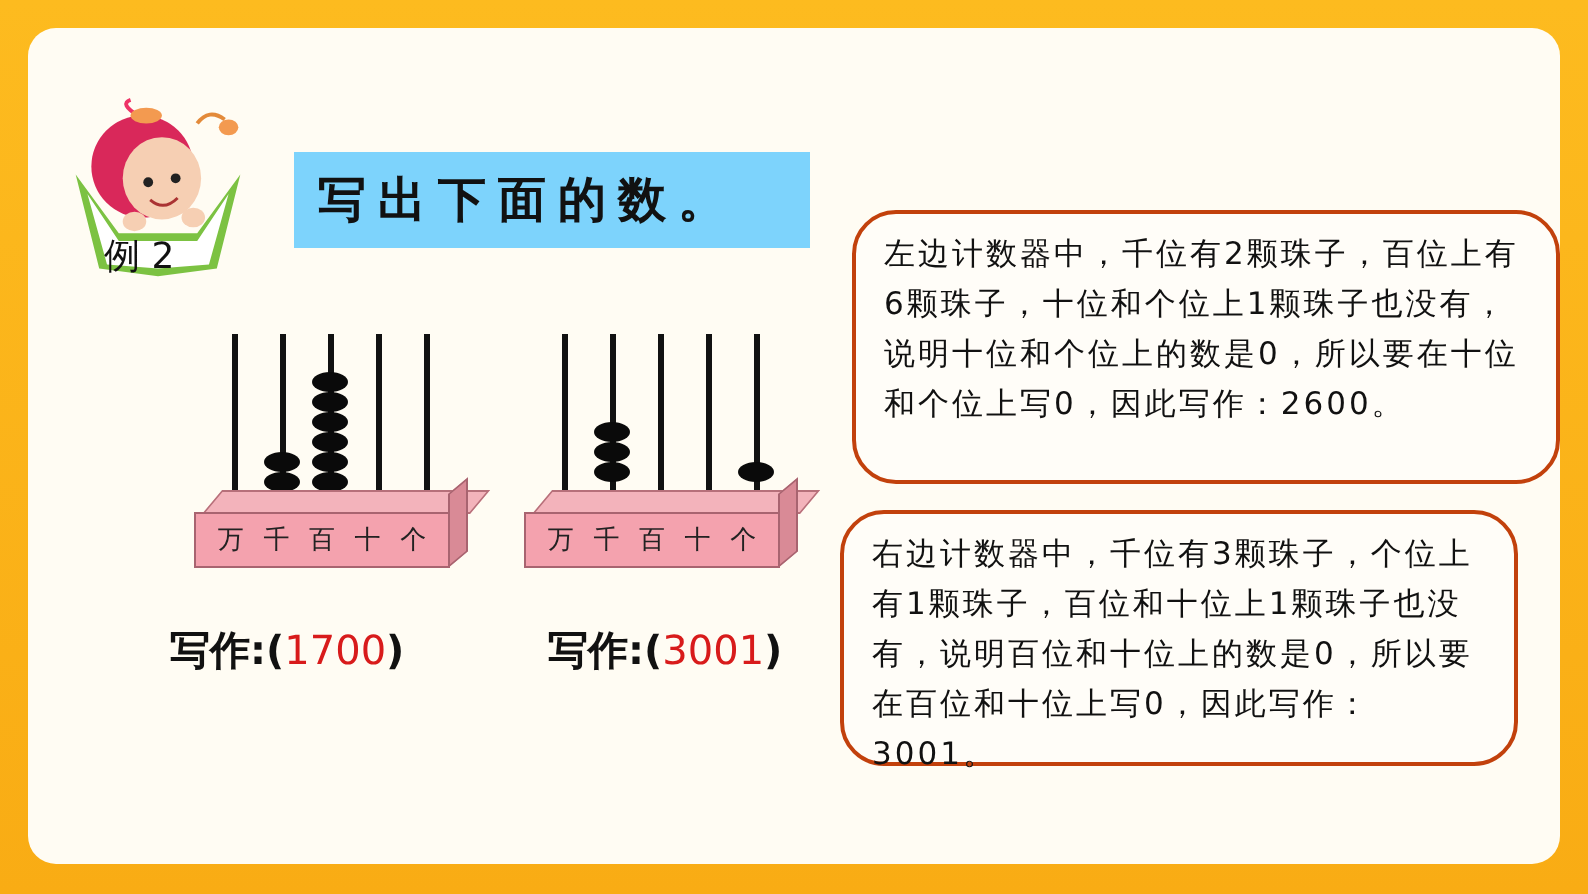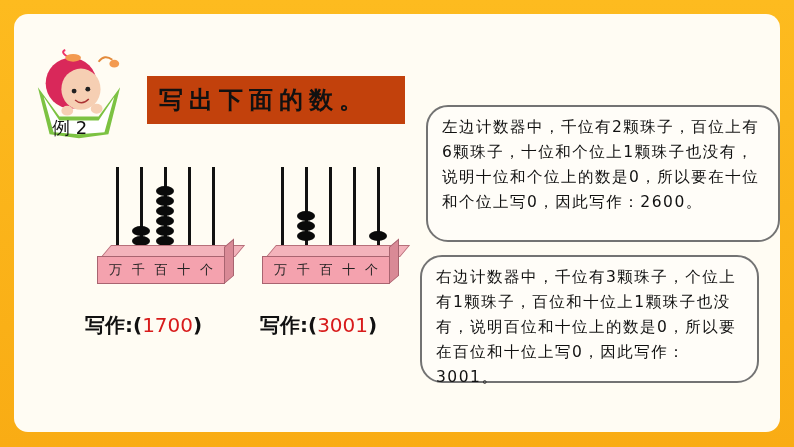--- a/index.html
+++ b/index.html
@@ -14,21 +14,21 @@
     background: #fffcf3; border-radius: 14px;
   }
   .mascot { position: absolute; left: 30px; top: 48px; width: 98px; height: 98px; }
   .example-label {
     position: absolute; left: 52px; top: 116px; font-size: 18px; color: #111;
     font-family: "DejaVu Sans", sans-serif;
     text-align: center;
   }
   .title {
     position: absolute; left: 147px; top: 76px; width: 258px; height: 48px;
-    background: #c2410c; display: flex; align-items: center; padding-left: 12px;
+    background: #7dd3fc; display: flex; align-items: center; padding-left: 12px;
     font-family: "DejaVu Serif", serif; font-weight: bold; font-size: 24px; letter-spacing: 6px; color: #111;
   }
   .abacus { position: absolute; width: 140px; height: 120px; }
   .abacus .rod { position: absolute; width: 3px; background: #111; top: 0; height: 80px; }
   .abacus .bead { position: absolute; width: 18px; height: 10px; border-radius: 50%; background: #0a0a0a; }
   .abacus .base-top {
     position: absolute; left: 6px; top: 78px; width: 134px; height: 12px;
     background: #f3b3bb; border: 1px solid #b6707a;
     transform: skewX(-40deg); transform-origin: bottom left;
   }
@@ -42,21 +42,21 @@
     position: absolute; left: 129px; top: 80px; width: 10px; height: 37px;
     background: #d98a96; border: 1px solid #a86470;
     transform: skewY(-40deg); transform-origin: top left;
   }
   .write-line {
     position: absolute; top: 312px; font-size: 20px; color: #111;
     font-family: "DejaVu Sans", sans-serif; font-weight: bold;
   }
   .write-line .answer { color: #d81b1b; font-weight: normal; }
   .bubble {
-    position: absolute; border: 2px solid #737373; border-radius: 22px;
+    position: absolute; border: 2px solid #c2410c; border-radius: 22px;
     background: #fffdf8; padding: 8px 10px 6px 14px;
     font-size: 15.5px; line-height: 25px; color: #111; letter-spacing: 1.5px;
     font-family: "DejaVu Sans", sans-serif;
   }
 </style>
 </head>
 <body>
 
 <div class="panel"></div>
 
@@ -121,18 +121,18 @@
     <span>千</span>
     <span>百</span>
     <span>十</span>
     <span>个</span>
   </div>
 </div>
 
 <div class="write-line" style="left:85px;">
   <span>写作:(</span><span class="answer">1700</span><span>)</span>
 </div>
-<div class="write-line" style="left:260px;text-align:center;">
+<div class="write-line" style="left:274px;text-align:center;">
   <span>写作:(</span><span class="answer">3001</span><span>)</span>
 </div>
 
 <div class="bubble" style="left:426px; top:105px; width:354px; height:137px;">左边计数器中，千位有2颗珠子，百位上有6颗珠子，十位和个位上1颗珠子也没有，说明十位和个位上的数是0，所以要在十位和个位上写0，因此写作：2600。</div>
 <div class="bubble" style="left:420px; top:255px; width:339px; height:128px;">右边计数器中，千位有3颗珠子，个位上有1颗珠子，百位和十位上1颗珠子也没有，说明百位和十位上的数是0，所以要在百位和十位上写0，因此写作：3001。</div>
 
 </body></html>

